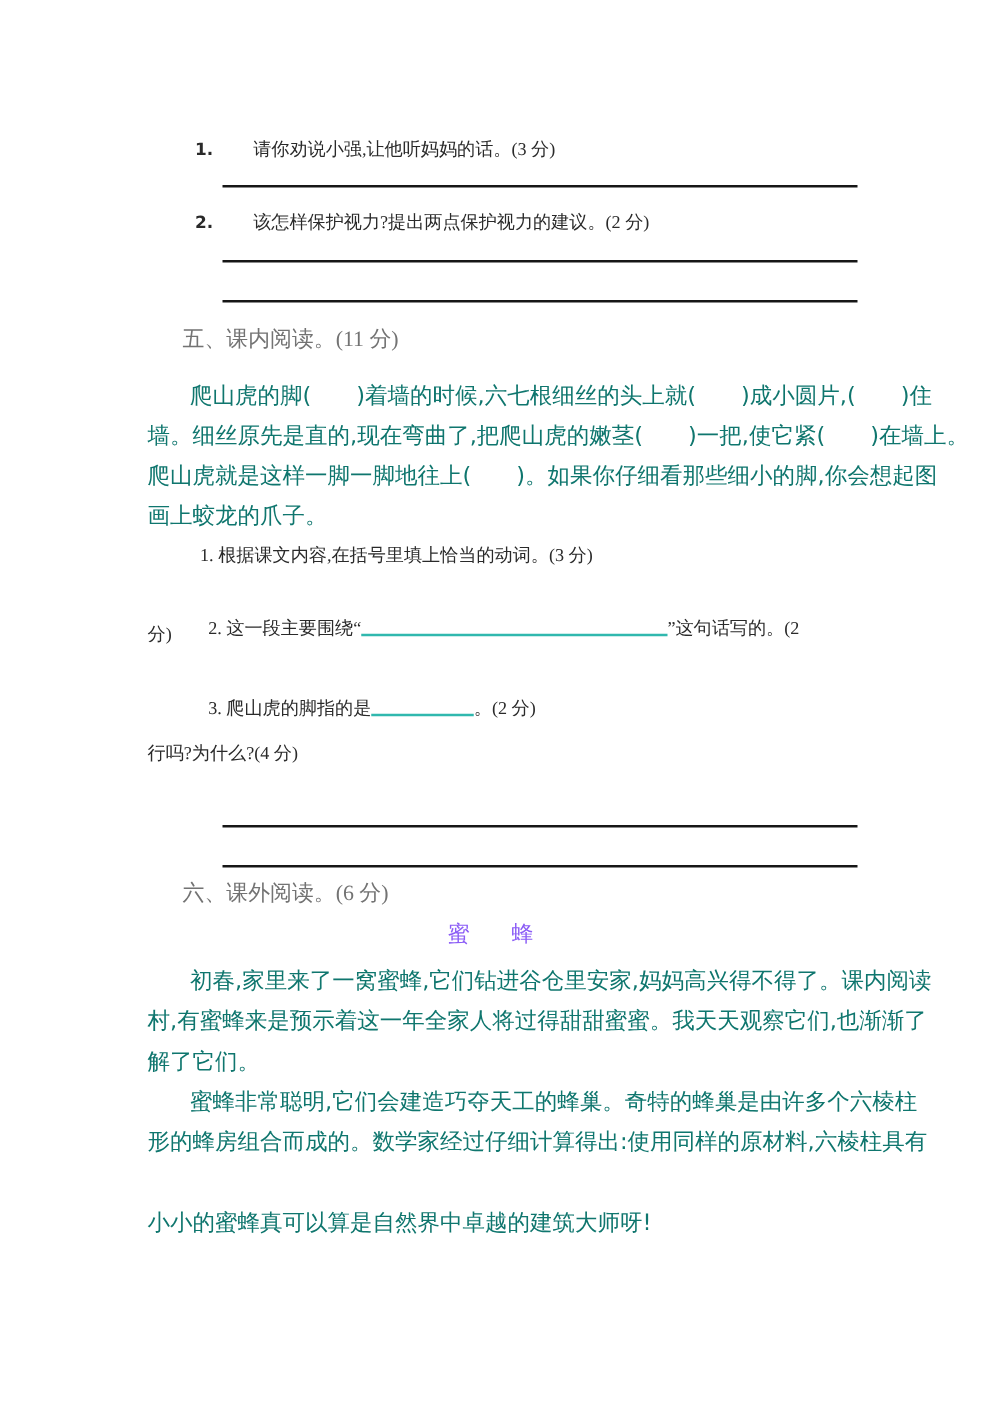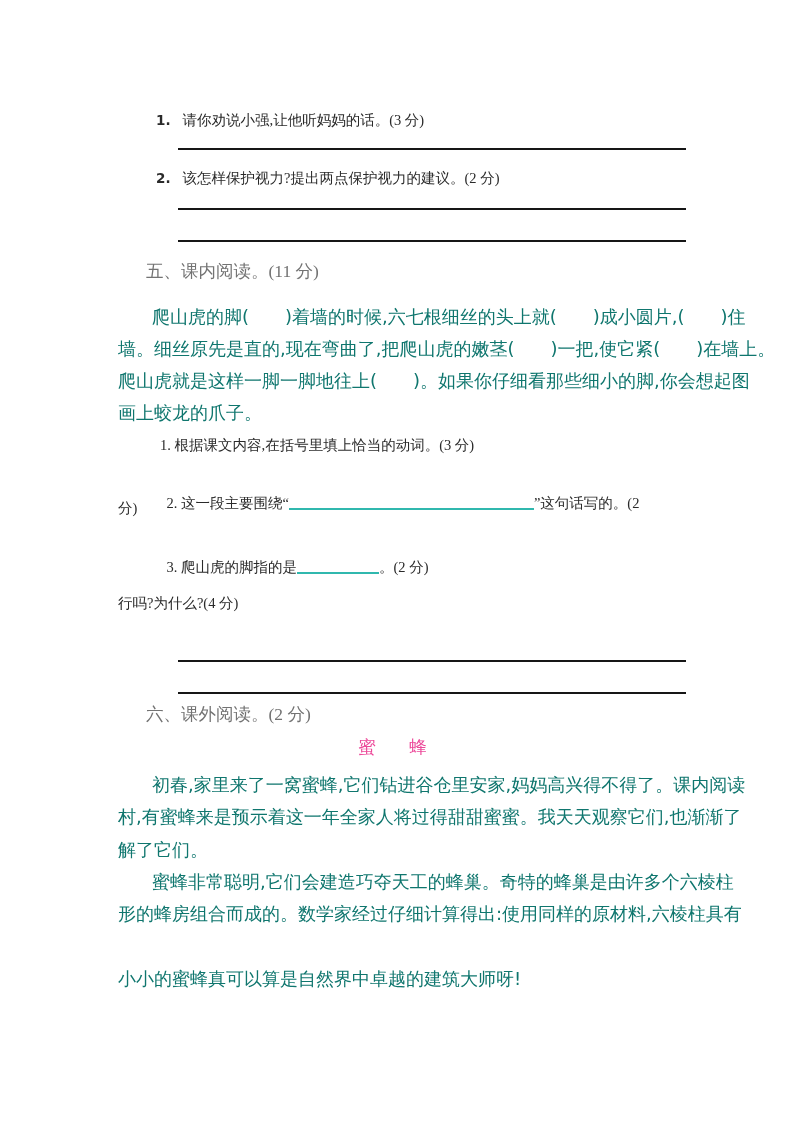--- a/index.html
+++ b/index.html
@@ -3,29 +3,29 @@
 <meta charset="utf-8">
 <style>
   html,body{margin:0;padding:0;background:#ffffff;}
   .page{position:relative;width:793px;height:1122px;background:#ffffff;overflow:hidden;
         font-family:"Liberation Serif","DejaVu Serif",serif;color:#222;}
   .abs{position:absolute;white-space:pre;}
   
   .q{font-size:14.5px;line-height:26px;height:26px;color:#2a2a2a;}
   .qrow{display:flex;align-items:baseline;}
   .qnum{font-family:"DejaVu Sans",sans-serif;font-weight:700;font-size:13.5px;}
-  .qtext{margin-left:12px;}
+  .qtext{margin-left:32px;}
   
   .p{font-size:18px;line-height:32px;height:32px;color:#0f766e;
      font-family:"DejaVu Sans",sans-serif;}
   
   .h{font-size:17.5px;line-height:28px;height:28px;color:#737373;}
   
   .title{left:0;width:793px;text-align:center;font-size:17.5px;line-height:32px;height:32px;
-         color:#ec4899;letter-spacing:8px;}
+         color:#8b5cf6;letter-spacing:8px;}
   
   .ansline{left:178px;width:508px;height:0;border-top:2px solid #161616;}
   
   .blank{display:inline-block;border-bottom:2px solid #30b8ae;height:15px;
          vertical-align:baseline;transform:translateY(2px);}
   .blank.w-long{width:245px;}
   .blank.w-short{width:82px;}
 </style>
 </head>
 <body>
@@ -61,21 +61,21 @@
 
   <div class="abs q" style="left:152px;top:528px">
     <span>3. 爬山虎的脚指的是</span><span class="blank w-short"></span><span>。(2 分)</span>
   </div>
 
   <div class="abs q" style="left:118px;top:590px">行吗?为什么?(4 分)</div>
 
   <div class="abs ansline" style="top:660px"></div>
   <div class="abs ansline" style="top:692px"></div>
 
-  <div class="abs h" style="left:146px;top:700px">六、课外阅读。(2 分)</div>
+  <div class="abs h" style="left:146px;top:700px">六、课外阅读。(6 分)</div>
 
   <div class="abs title" style="top:731px">蜜　蜂</div>
 
   <div class="abs p" style="left:152px;top:769px">初春,家里来了一窝蜜蜂,它们钻进谷仓里安家,妈妈高兴得不得了。课内阅读</div>
   <div class="abs p" style="left:118px;top:801px">村,有蜜蜂来是预示着这一年全家人将过得甜甜蜜蜜。我天天观察它们,也渐渐了</div>
   <div class="abs p" style="left:118px;top:834px">解了它们。</div>
   <div class="abs p" style="left:118px;top:898px">形的蜂房组合而成的。数学家经过仔细计算得出:使用同样的原材料,六棱柱具有</div>
   <div class="abs p" style="left:152px;top:866px">蜜蜂非常聪明,它们会建造巧夺天工的蜂巢。奇特的蜂巢是由许多个六棱柱</div>
   <div class="abs p" style="left:118px;top:963px">小小的蜜蜂真可以算是自然界中卓越的建筑大师呀!</div>
 

